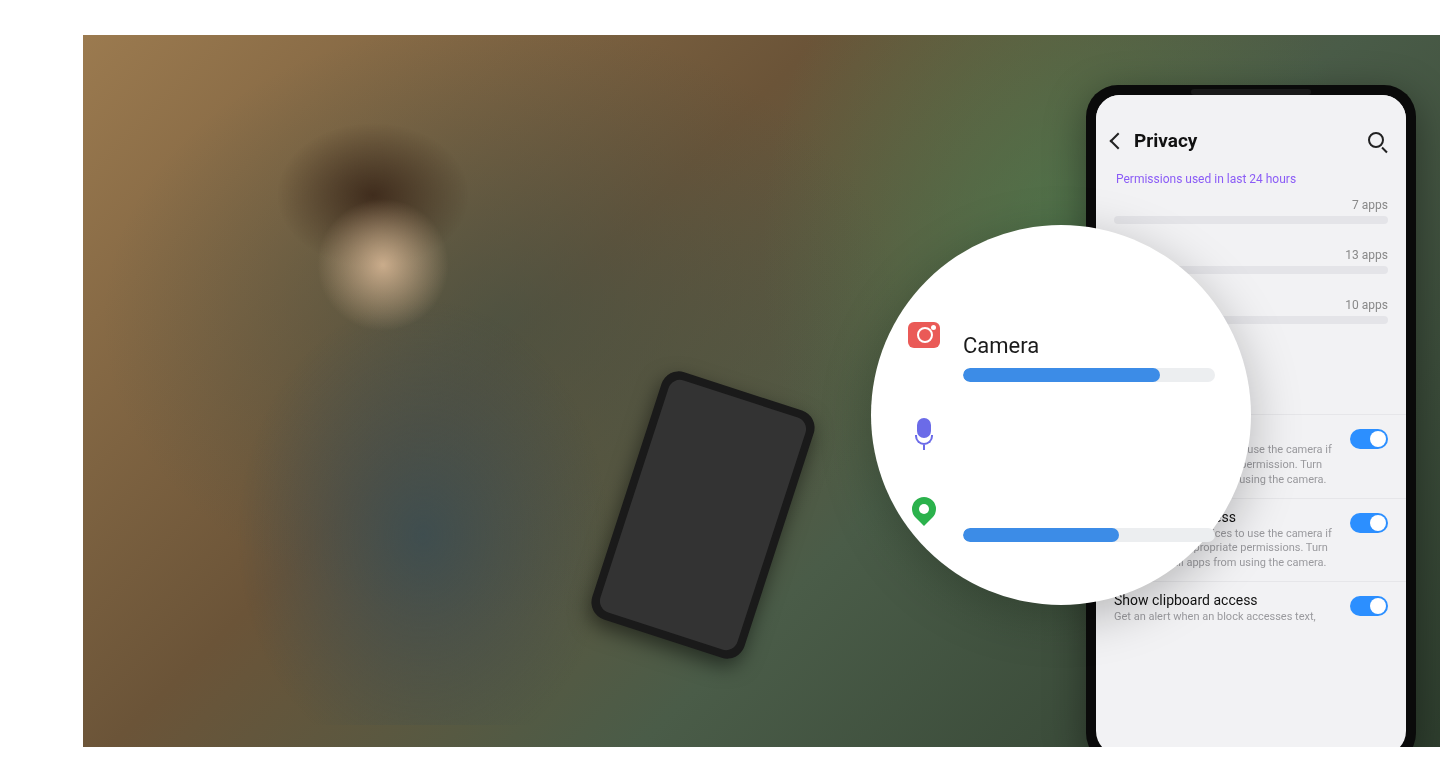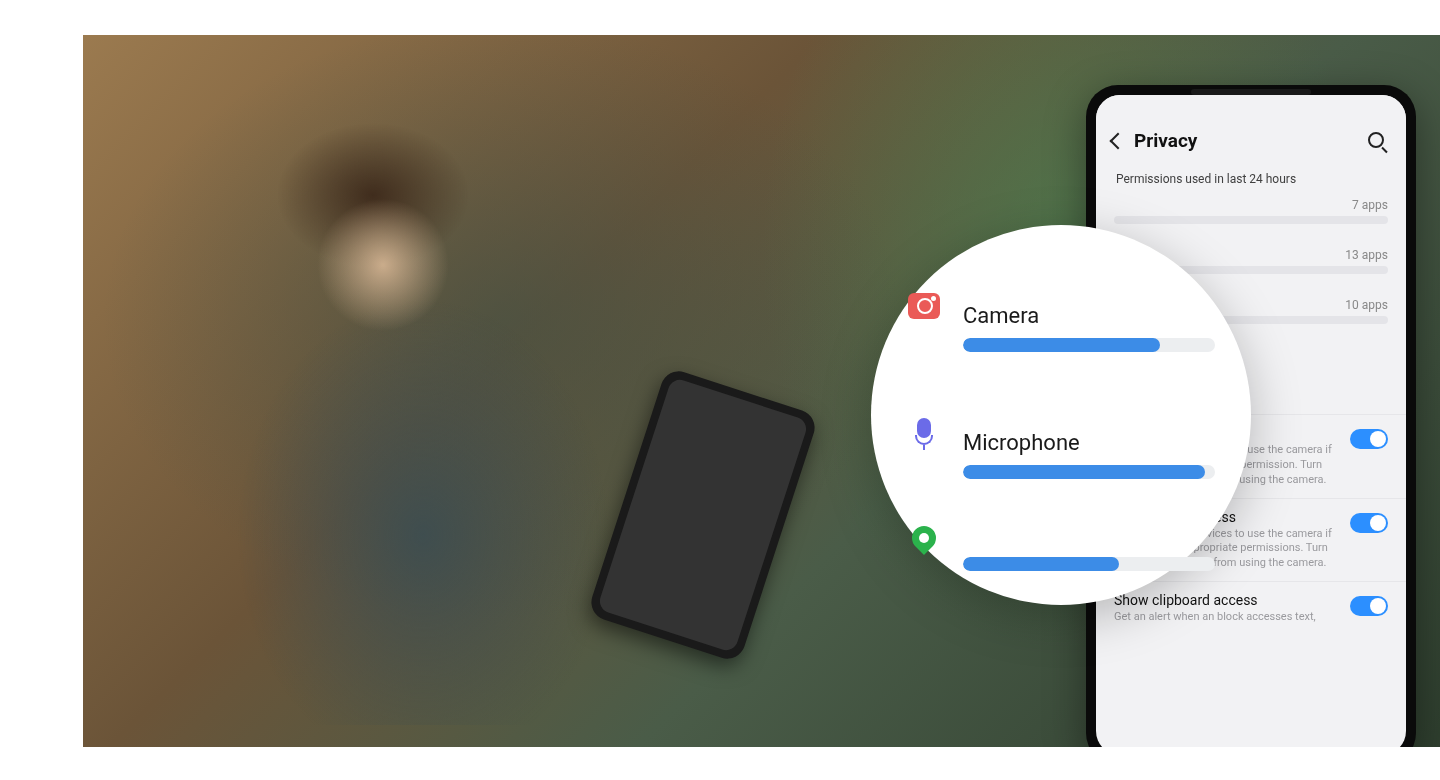--- a/index.html
+++ b/index.html
@@ -70,21 +70,21 @@
     display:flex; align-items:center; justify-content:space-between;
     padding: 34px 20px 14px 16px;
     background:#f2f2f4;
   }
   .hdr-left { display:flex; align-items:center; gap:10px; }
   .back-icon { width:12px; height:12px; border-left:2px solid #222; border-bottom:2px solid #222; transform:rotate(45deg); }
   .page-title { font-size:19px; font-weight:700; color:#111; }
   .search-icon { width:18px; height:18px; position:relative; }
   .search-icon::before{content:"";position:absolute;width:12px;height:12px;border:2px solid #222;border-radius:50%;}
   .search-icon::after{content:"";position:absolute;width:7px;height:2px;background:#222;bottom:-1px;right:-2px;transform:rotate(45deg);}
-  .section-label { font-size:12px; color:#404040; padding:6px 20px 8px; }
+  .section-label { font-size:12px; color:#8b5cf6; padding:6px 20px 8px; }
   .perm-rows { padding: 4px 18px 0; }
   .perm-row { margin-bottom:24px; text-align:right; }
   .perm-count { font-size:12px; color:#888; margin-bottom:4px; }
   .perm-bar-bg { height:8px; background:#e4e4e8; border-radius:4px; position:relative; }
 
   .settings-list { margin-top:90px; }
   .setting-item {
     display:flex; align-items:flex-start; justify-content:space-between;
     padding:10px 18px; border-top:1px solid #e6e6e9; gap:12px;
   }
@@ -207,26 +207,20 @@
       </div>
     </div>
     <div class="mag-row">
       <div class="mag-icon">
         <div class="icon-mic">
           <div class="icon-mic-cap"></div>
           <div class="icon-mic-stand"></div>
           <div class="icon-mic-base"></div>
         </div>
       </div>
-      <div class="mag-content">
-        <div class="mag-label">Microphone</div>
-        <div class="mag-bar-bg">
-          <div class="mag-bar-fill" style="width:96%"></div>
-        </div>
-      </div>
     </div>
     <div class="mag-row">
       <div class="mag-icon">
         <div class="icon-loc"></div>
       </div>
       <div class="mag-content">
         <div class="mag-bar-bg">
           <div class="mag-bar-fill" style="width:62%"></div>
         </div>
       </div>

